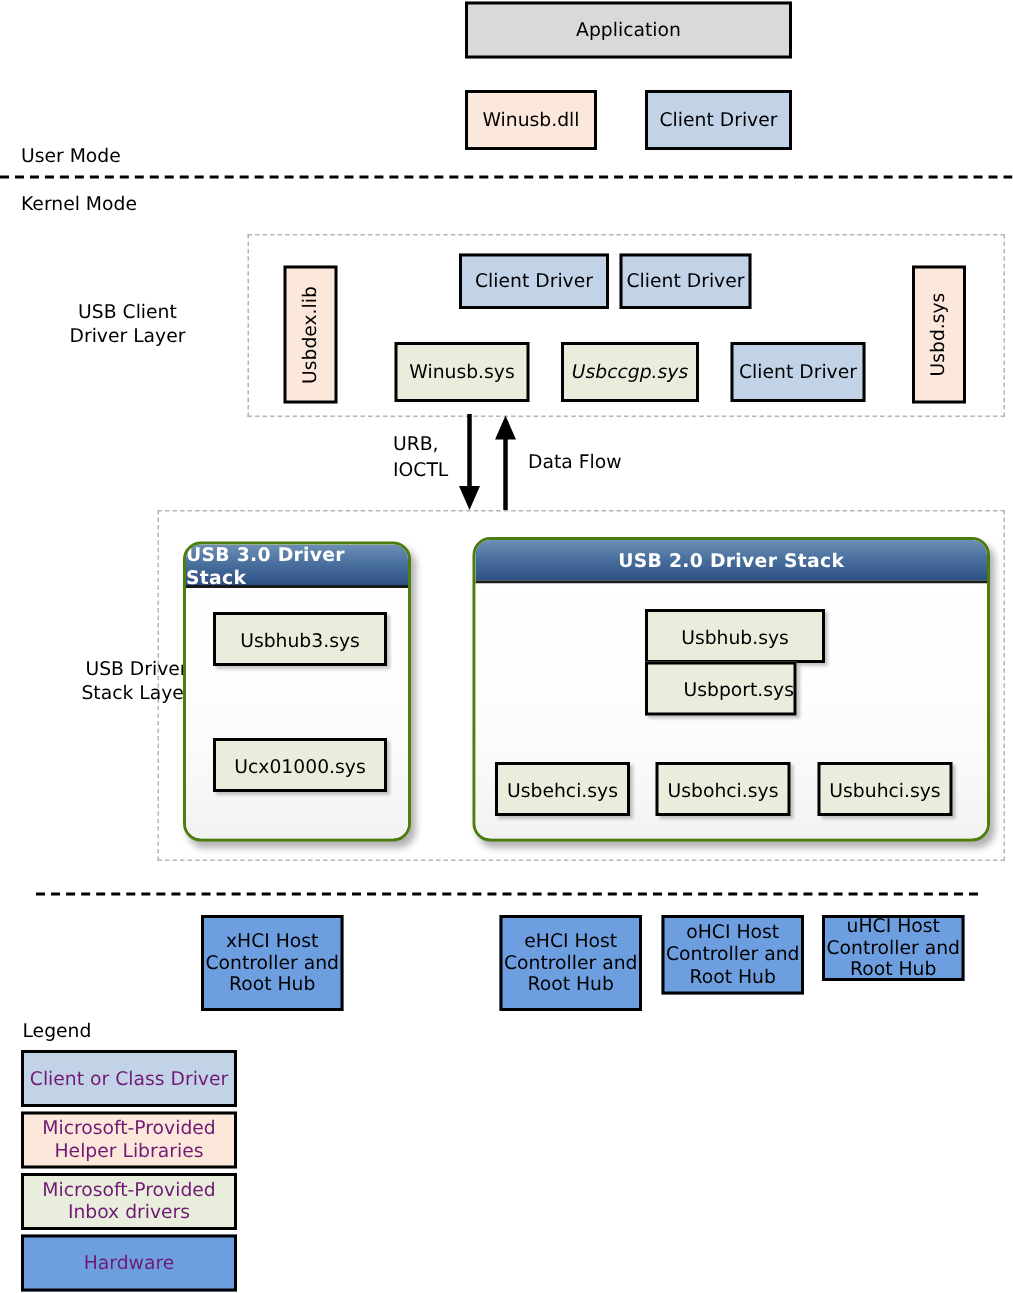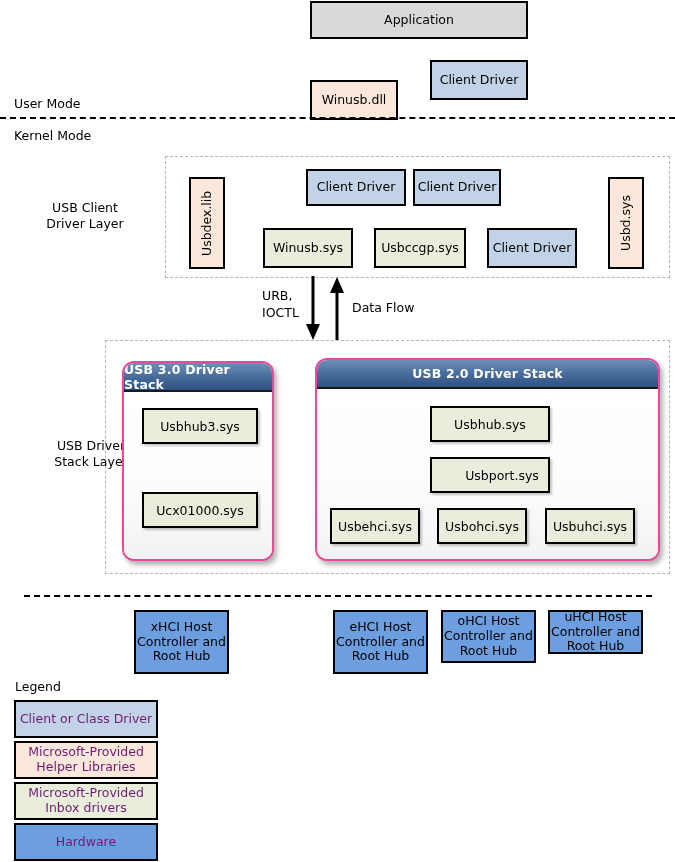--- a/index.html
+++ b/index.html
@@ -72,21 +72,21 @@
     position: absolute;
     box-sizing: border-box;
     border: 1px dashed #b5b5b5;
     background: transparent;
   }
 
   
   .stack {
     position: absolute;
     box-sizing: border-box;
-    border: 2px solid #ec4899;
+    border: 2px solid #4d7c0f;
     border-radius: 12px;
     background: #ffffff;
     box-shadow: 3px 4px 5px rgba(0,0,0,0.30);
     overflow: hidden;
   }
   .stack-hdr {
     height: 29px;
     box-sizing: border-box;
     background: linear-gradient(to bottom, #6d8fb5 0%, #4b719f 45%, #2d5082 100%);
     border-bottom: 2px solid #1a1a1a;
@@ -141,21 +141,21 @@
     color: #701a75;
   }
 </style>
 </head>
 <body>
 
 <div id="stage">
 
   <div class="abox fill-app" style="left:310px; top:1px; width:218px; height:38px;">Application</div>
 
-  <div class="abox fill-helper" style="left:310px; top:60px; width:88px; height:40px;margin-top:20px;">Winusb.dll</div>
+  <div class="abox fill-helper" style="left:310px; top:60px; width:88px; height:40px;">Winusb.dll</div>
 
   <div class="abox fill-client" style="left:430px; top:60px; width:98px; height:40px;">Client Driver</div>
 
   <div class="lbl" style="left:14px; top:96px; width:150px;">User Mode</div>
 
   <div class="mode-sep" style="left:0px; top:117px; width:675px;"></div>
 
   <div class="lbl" style="left:14px; top:128px; width:150px;">Kernel Mode</div>
 
   <div class="group-box" style="left:165px; top:156px; width:505px; height:122px;"></div>
@@ -166,21 +166,21 @@
   <div class="abox fill-helper vert" style="left:189px; top:177px; width:36px; height:92px;">Usbdex.lib</div>
 
   <div class="abox fill-helper vert" style="left:608px; top:177px; width:36px; height:92px;">Usbd.sys</div>
 
   <div class="abox fill-client" style="left:306px; top:169px; width:100px; height:37px;">Client Driver</div>
 
   <div class="abox fill-client" style="left:413px; top:169px; width:88px; height:37px;">Client Driver</div>
 
   <div class="abox fill-inbox" style="left:263px; top:228px; width:90px; height:40px;">Winusb.sys</div>
 
-  <div class="abox fill-inbox" style="left:374px; top:228px; width:92px; height:40px;">Usbccgp.sys</div>
+  <div class="abox fill-inbox" style="left:374px; top:228px; width:92px; height:40px;font-style:italic;">Usbccgp.sys</div>
 
   <div class="abox fill-client" style="left:487px; top:228px; width:90px; height:40px;">Client Driver</div>
 
   <svg class="arrow-svg" style="left:300px; top:276px;" width="70" height="66" viewBox="0 0 70 66">
 
     <line x1="13" y1="0" x2="13" y2="52" stroke="#000" stroke-width="3"></line>
     <polygon points="13,64 6,48 20,48" fill="#000"></polygon>
 
     <line x1="37" y1="64" x2="37" y2="13" stroke="#000" stroke-width="3"></line>
     <polygon points="37,1 30,17 44,17" fill="#000"></polygon>
@@ -201,21 +201,21 @@
     <div class="stack-body">
       <div class="sbox" style="left:18px; top:16px; width:116px; height:36px;">Usbhub3.sys</div>
       <div class="sbox" style="left:18px; top:67px; width:116px; height:36px;margin-top:33px;">Ucx01000.sys</div>
     </div>
   </div>
 
   <div class="stack" style="left:315px; top:358px; width:345px; height:203px;">
     <div class="stack-hdr">USB 2.0 Driver Stack</div>
     <div class="stack-body">
       <div class="sbox" style="left:113px; top:17px; width:120px; height:36px;">Usbhub.sys</div>
-      <div class="sbox" style="left:113px; top:68px; width:120px; height:36px;padding-left:24px;">Usbport.sys</div>
+      <div class="sbox" style="left:113px; top:52px; width:101px; height:36px;padding-left:24px;">Usbport.sys</div>
       <div class="sbox" style="left:13px; top:119px; width:90px; height:36px;">Usbehci.sys</div>
       <div class="sbox" style="left:120px; top:119px; width:90px; height:36px;">Usbohci.sys</div>
       <div class="sbox" style="left:228px; top:119px; width:90px; height:36px;">Usbuhci.sys</div>
     </div>
   </div>
 
   <div class="mode-sep" style="left:24px; top:595px; width:628px;"></div>
 
   <div class="abox fill-hw" style="left:134px; top:610px; width:95px; height:64px;">xHCI Host
 Controller and

